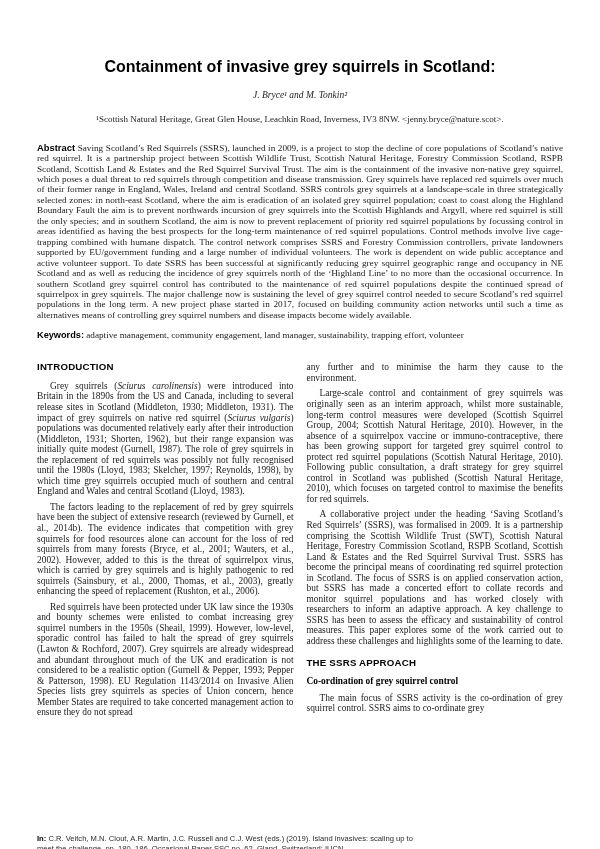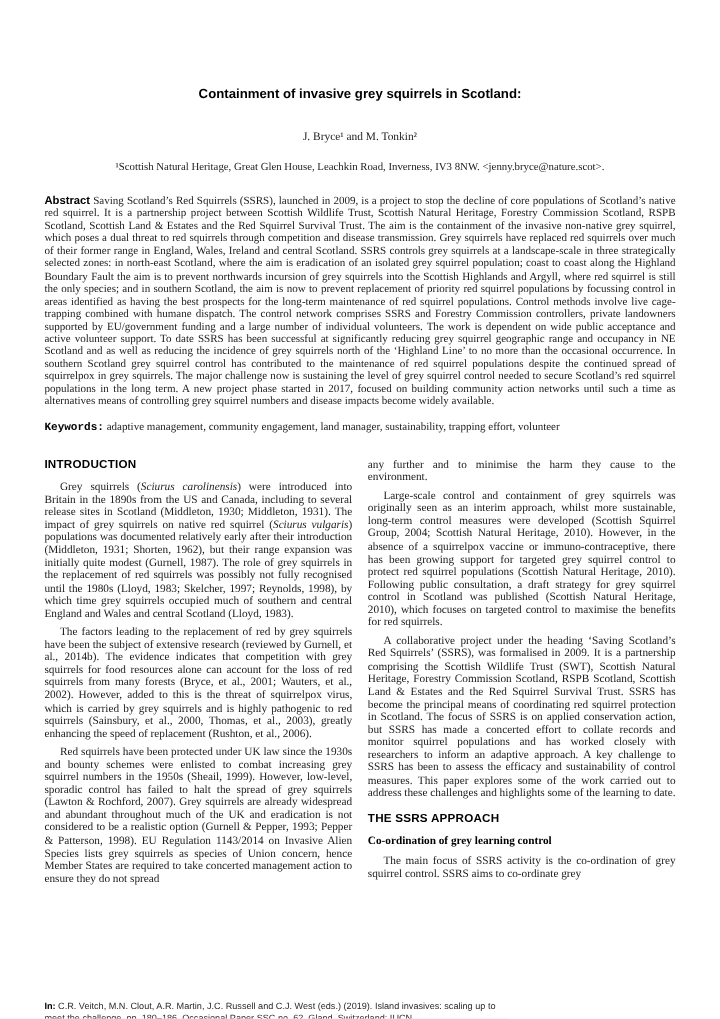--- a/index.html
+++ b/index.html
@@ -11,32 +11,32 @@
     color:#1b1b1b;
     overflow:hidden;
     box-sizing:border-box;
     padding:0 37px;
     font-family:"Liberation Serif","DejaVu Serif",serif;
   }
   
   .head{ text-align:center; padding-top:56px; }
   .title{
     font-family:"Liberation Sans","DejaVu Sans",sans-serif;
-    font-weight:bold; font-size:11px; line-height:1.32; color:#000; margin:16px;
+    font-weight:bold; font-size:16px; line-height:1.32; color:#000; margin:0;
   }
   .authors{
-    margin-top:23px; font-size:9.5px; color:#222;
+    margin-top:13px; font-style:italic; font-size:9.5px; color:#222;
   }
   .affils{ margin-top:14px; font-size:9px; line-height:11.5px; color:#222;}
   
   .abstract{
     margin-top:17px; font-size:9.2px; line-height:10.45px;
     text-align:justify;
   }
-  .abstract b, .kw b{ font-family:Liberation Mono, monospace; color:#000; }
+  .abstract b, .kw b{ font-family:Liberation Sans, sans-serif; color:#000; }
   .abstract .lead{ font-family:"Liberation Sans","DejaVu Sans",sans-serif; font-weight:bold; font-size:9.4px;}
   .kw{ margin-top:10px; font-size:9.2px; }
   
   .columns{
     display:flex; gap:13px; margin-top:22px;
     font-size:9.4px; line-height:10.55px; text-align:justify;
   }
   .col{ flex:1 1 0; min-width:0; }
   .sec-h{
     font-family:"Liberation Sans","DejaVu Sans",sans-serif;
@@ -83,21 +83,21 @@
       <p class="indent"><span>Grey squirrels (</span><i>Sciurus carolinensis</i><span>) were introduced into Britain in the 1890s from the US and Canada, including to several release sites in Scotland (Middleton, 1930; Middleton, 1931). The impact of grey squirrels on native red squirrel (</span><i>Sciurus vulgaris</i><span>) populations was documented relatively early after their introduction (Middleton, 1931; Shorten, 1962), but their range expansion was initially quite modest (Gurnell, 1987). The role of grey squirrels in the replacement of red squirrels was possibly not fully recognised until the 1980s (Lloyd, 1983; Skelcher, 1997; Reynolds, 1998), by which time grey squirrels occupied much of southern and central England and Wales and central Scotland (Lloyd, 1983).</span></p>
       <p class="indent">The factors leading to the replacement of red by grey squirrels have been the subject of extensive research (reviewed by Gurnell, et al., 2014b). The evidence indicates that competition with grey squirrels for food resources alone can account for the loss of red squirrels from many forests (Bryce, et al., 2001; Wauters, et al., 2002). However, added to this is the threat of squirrelpox virus, which is carried by grey squirrels and is highly pathogenic to red squirrels (Sainsbury, et al., 2000, Thomas, et al., 2003), greatly enhancing the speed of replacement (Rushton, et al., 2006).</p>
       <p class="indent">Red squirrels have been protected under UK law since the 1930s and bounty schemes were enlisted to combat increasing grey squirrel numbers in the 1950s (Sheail, 1999). However, low-level, sporadic control has failed to halt the spread of grey squirrels (Lawton &amp; Rochford, 2007). Grey squirrels are already widespread and abundant throughout much of the UK and eradication is not considered to be a realistic option (Gurnell &amp; Pepper, 1993; Pepper &amp; Patterson, 1998). EU Regulation 1143/2014 on Invasive Alien Species lists grey squirrels as species of Union concern, hence Member States are required to take concerted management action to ensure they do not spread</p>
     </div>
 
     <div class="col">
       <p>any further and to minimise the harm they cause to the environment.</p>
       <p class="indent">Large-scale control and containment of grey squirrels was originally seen as an interim approach, whilst more sustainable, long-term control measures were developed (Scottish Squirrel Group, 2004; Scottish Natural Heritage, 2010). However, in the absence of a squirrelpox vaccine or immuno-contraceptive, there has been growing support for targeted grey squirrel control to protect red squirrel populations (Scottish Natural Heritage, 2010). Following public consultation, a draft strategy for grey squirrel control in Scotland was published (Scottish Natural Heritage, 2010), which focuses on targeted control to maximise the benefits for red squirrels.</p>
       <p class="indent">A collaborative project under the heading ‘Saving Scotland’s Red Squirrels’ (SSRS), was formalised in 2009. It is a partnership comprising the Scottish Wildlife Trust (SWT), Scottish Natural Heritage, Forestry Commission Scotland, RSPB Scotland, Scottish Land &amp; Estates and the Red Squirrel Survival Trust. SSRS has become the principal means of coordinating red squirrel protection in Scotland. The focus of SSRS is on applied conservation action, but SSRS has made a concerted effort to collate records and monitor squirrel populations and has worked closely with researchers to inform an adaptive approach. A key challenge to SSRS has been to assess the efficacy and sustainability of control measures. This paper explores some of the work carried out to address these challenges and highlights some of the learning to date.</p>
       <h2 class="sec-h spaced">THE SSRS APPROACH</h2>
-      <h3 class="sub-h">Co-ordination of grey learning control</h3>
+      <h3 class="sub-h">Co-ordination of grey squirrel control</h3>
       <p class="indent">The main focus of SSRS activity is the co-ordination of grey squirrel control. SSRS aims to co-ordinate grey</p>
     </div>
 
   </div>
 
   <div class="footer"><b>In:</b> <span>C.R. Veitch, M.N. Clout, A.R. Martin, J.C. Russell and C.J. West (eds.) (2019). Island invasives: scaling up to meet the challenge, pp. 180–186. Occasional Paper SSC no. 62. Gland, Switzerland: IUCN.</span></div>
 
 </div>
 
 </body></html>

